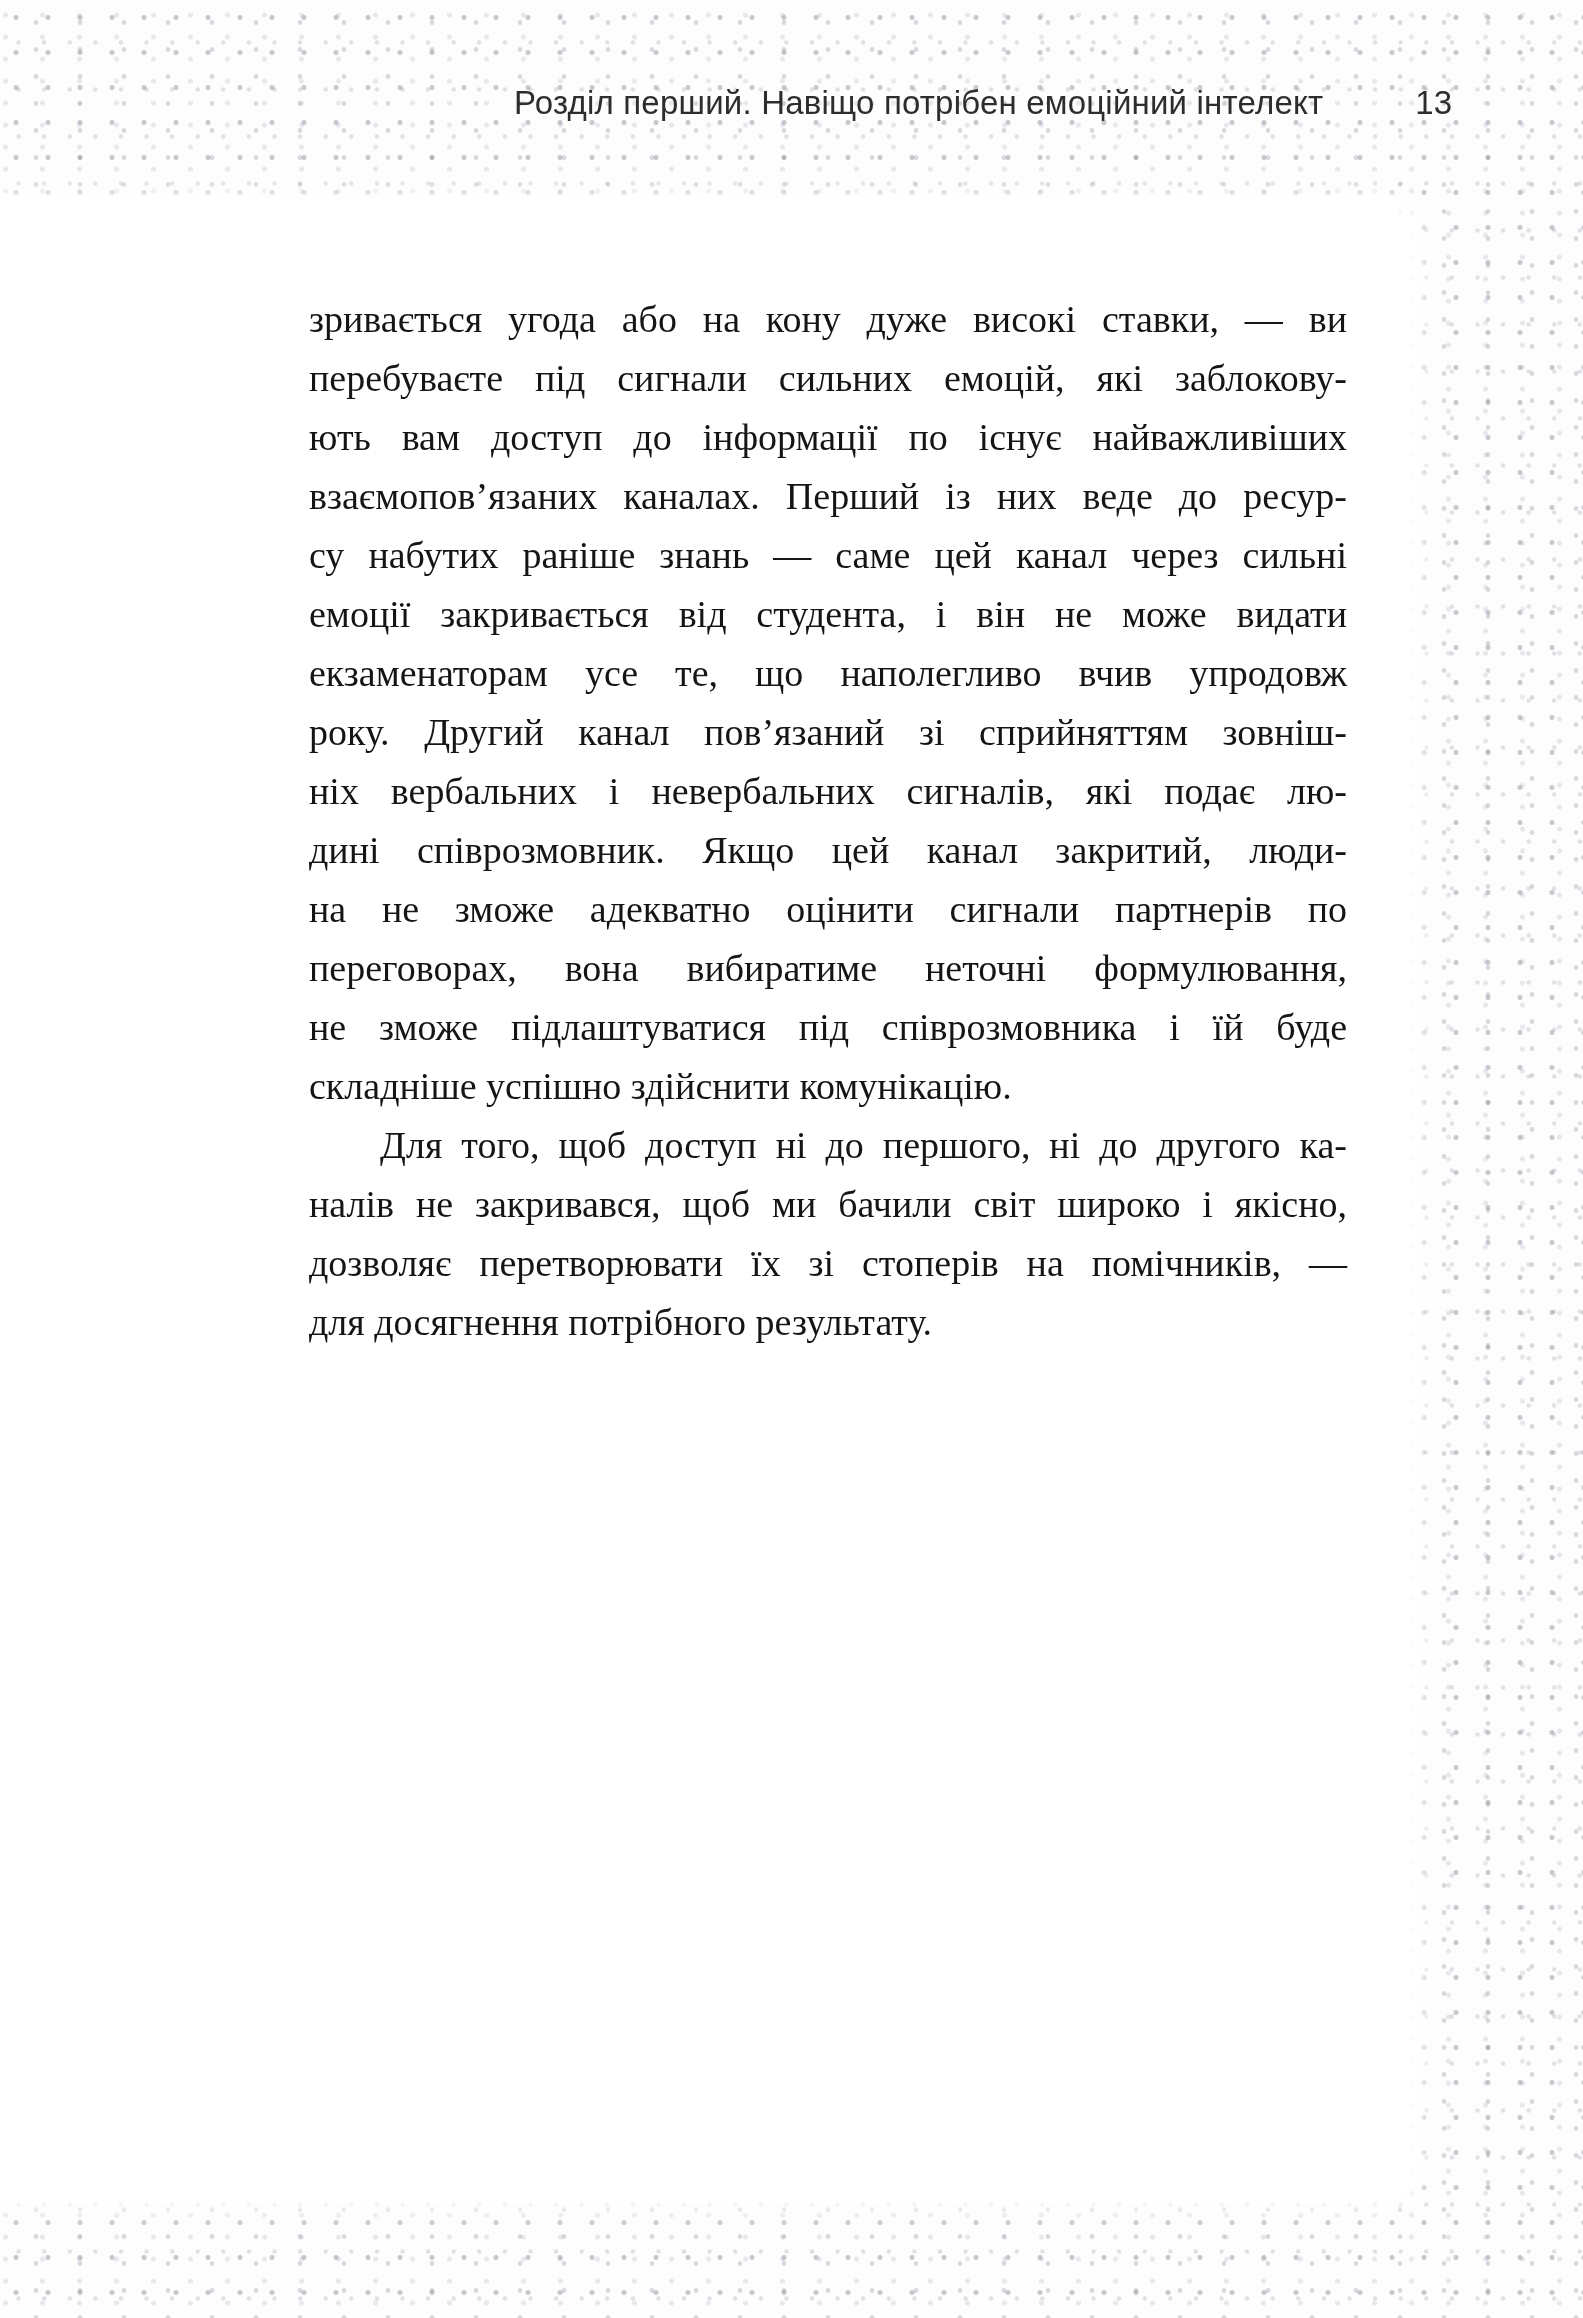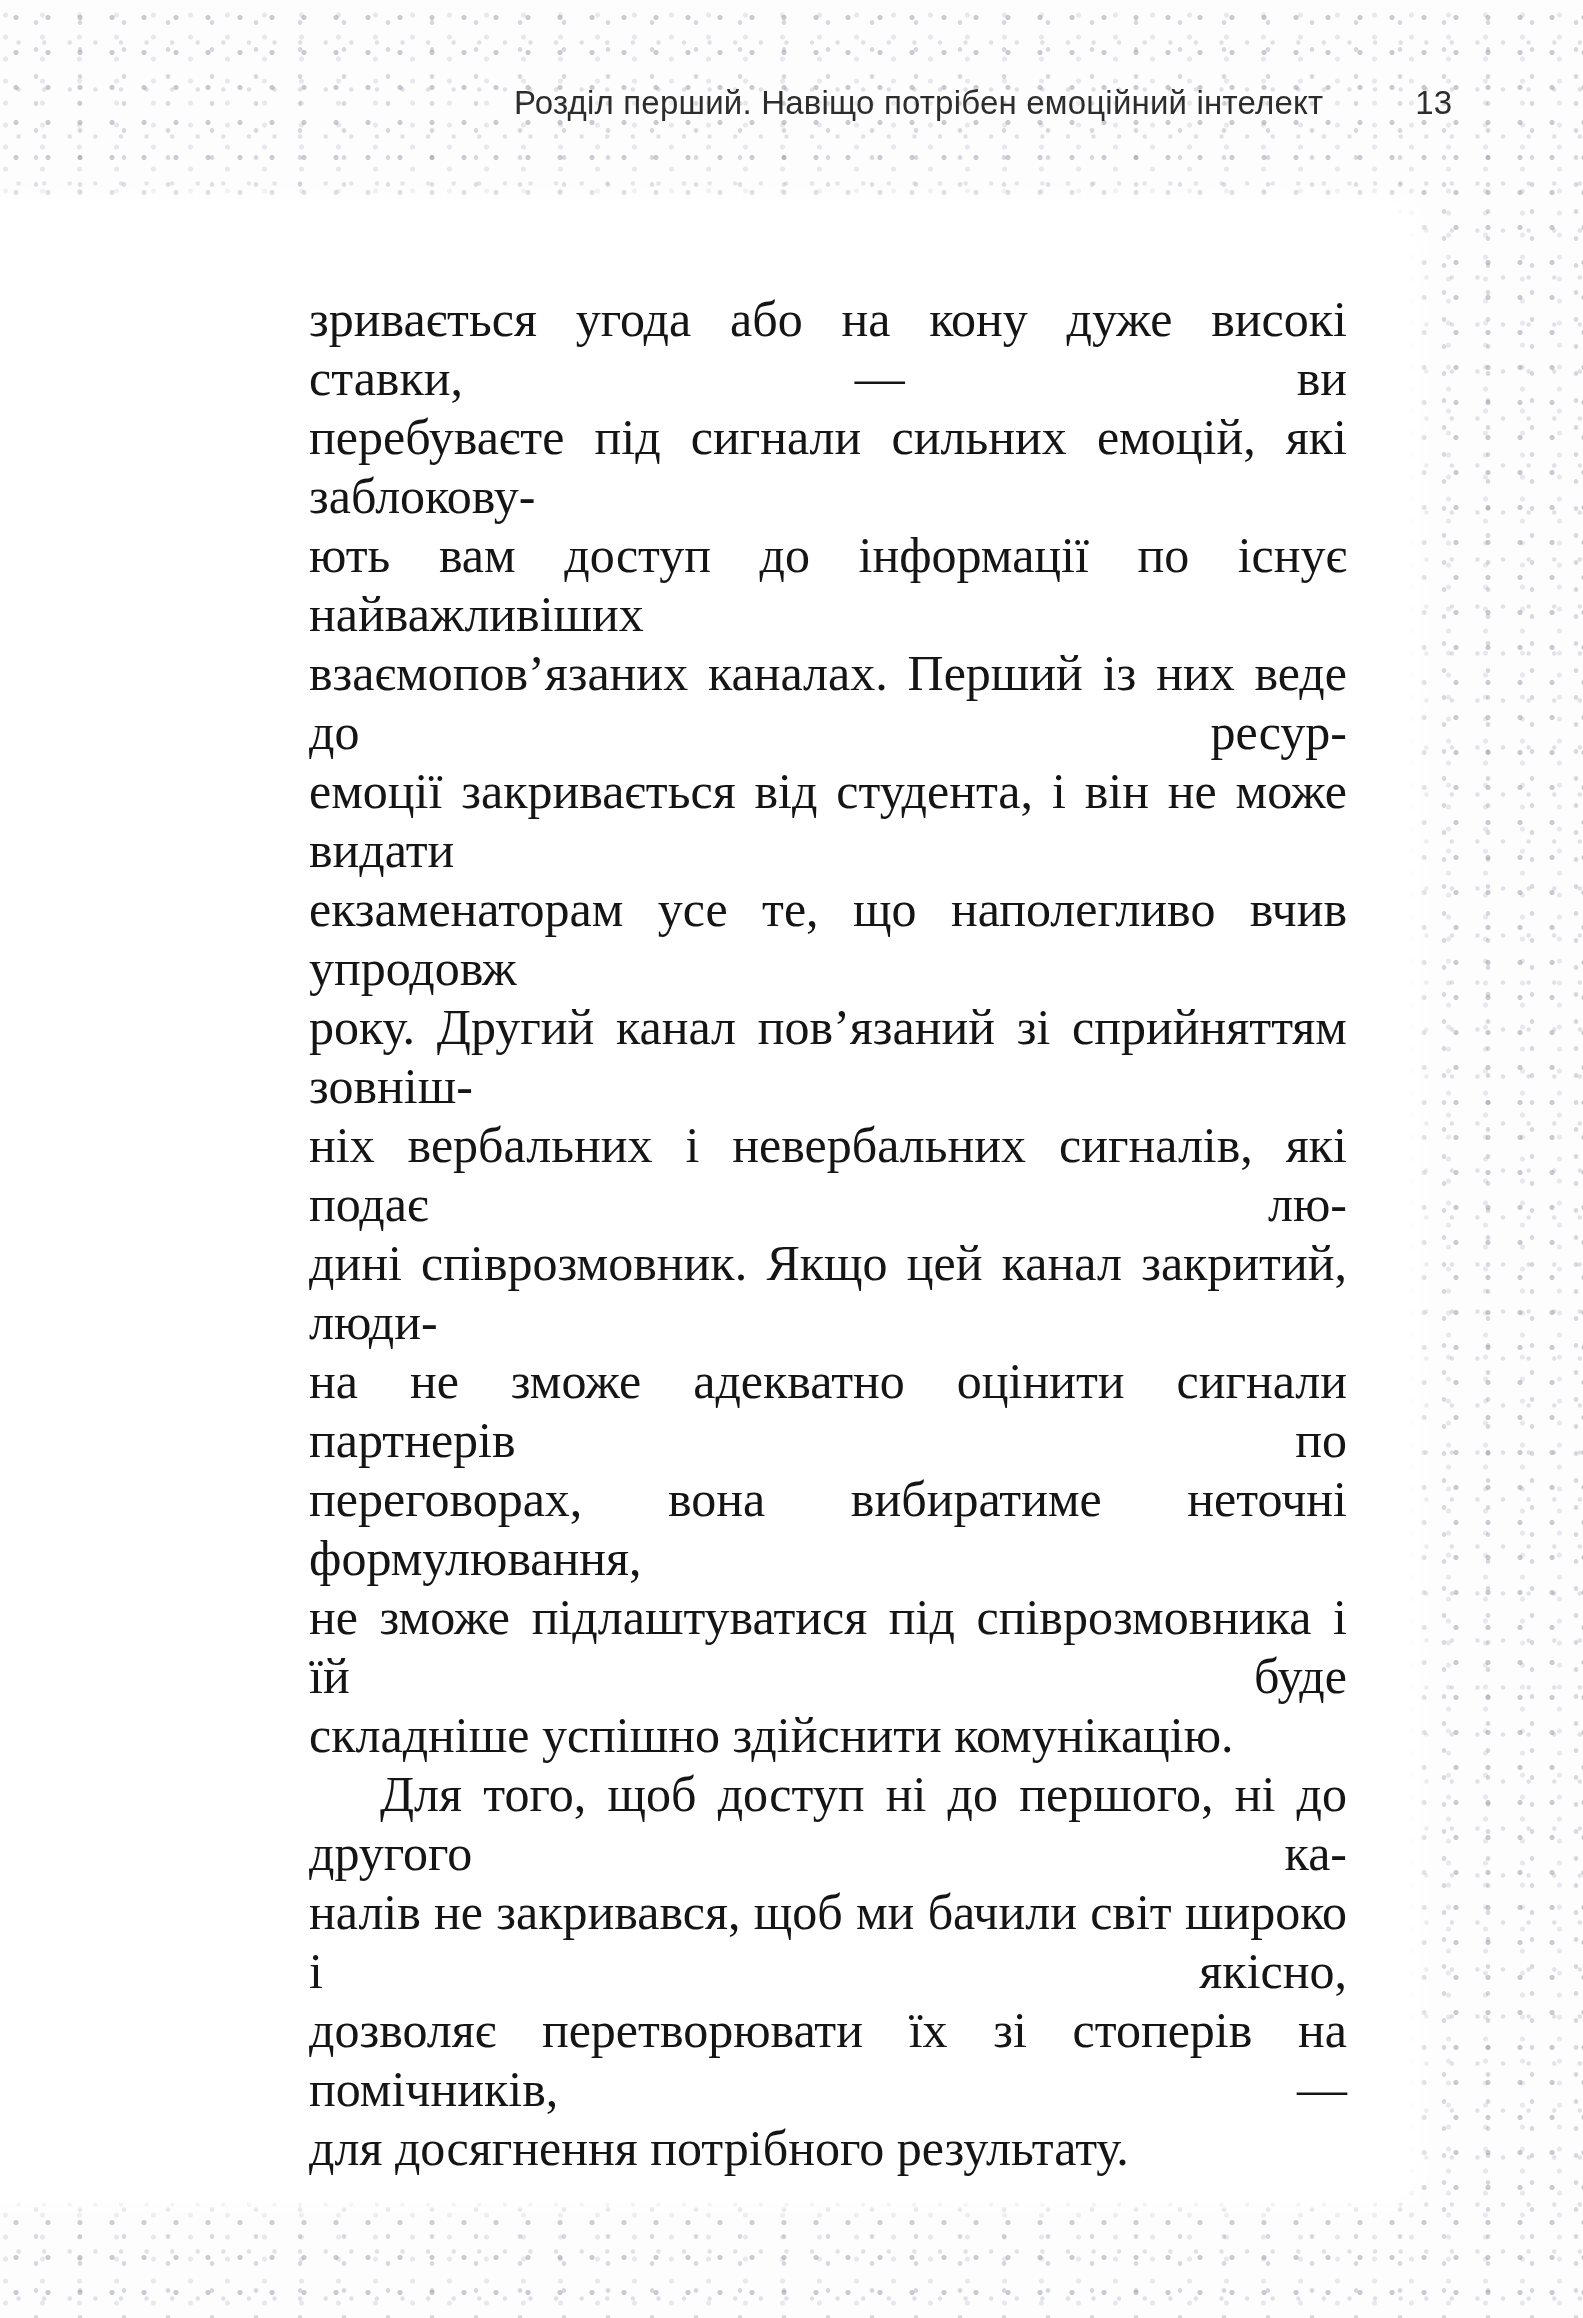--- a/index.html
+++ b/index.html
@@ -47,21 +47,21 @@
   }
   .running-header .title   { font-size: 33px; letter-spacing: 0.2px; }
   .running-header .pagenum { font-size: 33px; }
 
   .text-block {
     position: absolute;
     left: 309px;
     top: 290px;
     width: 1038px;
     font-family: "Liberation Serif", "DejaVu Serif", serif;
-    font-size: 50px;
+    font-size: 38px;
     line-height: 59px;
     color: #151515;
   }
   .line { text-align: justify; text-align-last: justify; }
   .line.last { text-align: justify; text-align-last: left; }
   .line.indent { text-indent: 71px; }
 </style>
 </head>
 <body>
 
@@ -72,20 +72,21 @@
   <div class="running-header">
     <span class="title">Розділ перший. Навіщо потрібен емоційний інтелект</span>
     <span class="pagenum">13</span>
   </div>
 
   <div class="text-block">
       <div class="line">зривається угода або на кону дуже високі ставки, — ви</div>
       <div class="line">перебуваєте під сигнали сильних емоцій, які заблокову-</div>
       <div class="line">ють вам доступ до інформації по існує найважливіших</div>
       <div class="line">взаємопов’язаних каналах. Перший із них веде до ресур-</div>
+      <div class="line">су набутих раніше знань — саме цей канал через сильні</div>
       <div class="line">емоції закривається від студента, і він не може видати</div>
       <div class="line">екзаменаторам усе те, що наполегливо вчив упродовж</div>
       <div class="line">року. Другий канал пов’язаний зі сприйняттям зовніш-</div>
       <div class="line">ніх вербальних і невербальних сигналів, які подає лю-</div>
       <div class="line">дині співрозмовник. Якщо цей канал закритий, люди-</div>
       <div class="line">на не зможе адекватно оцінити сигнали партнерів по</div>
       <div class="line">переговорах, вона вибиратиме неточні формулювання,</div>
       <div class="line">не зможе підлаштуватися під співрозмовника і їй буде</div>
       <div class="line last">складніше успішно здійснити комунікацію.</div>
       <div class="line indent">Для того, щоб доступ ні до першого, ні до другого ка-</div>

